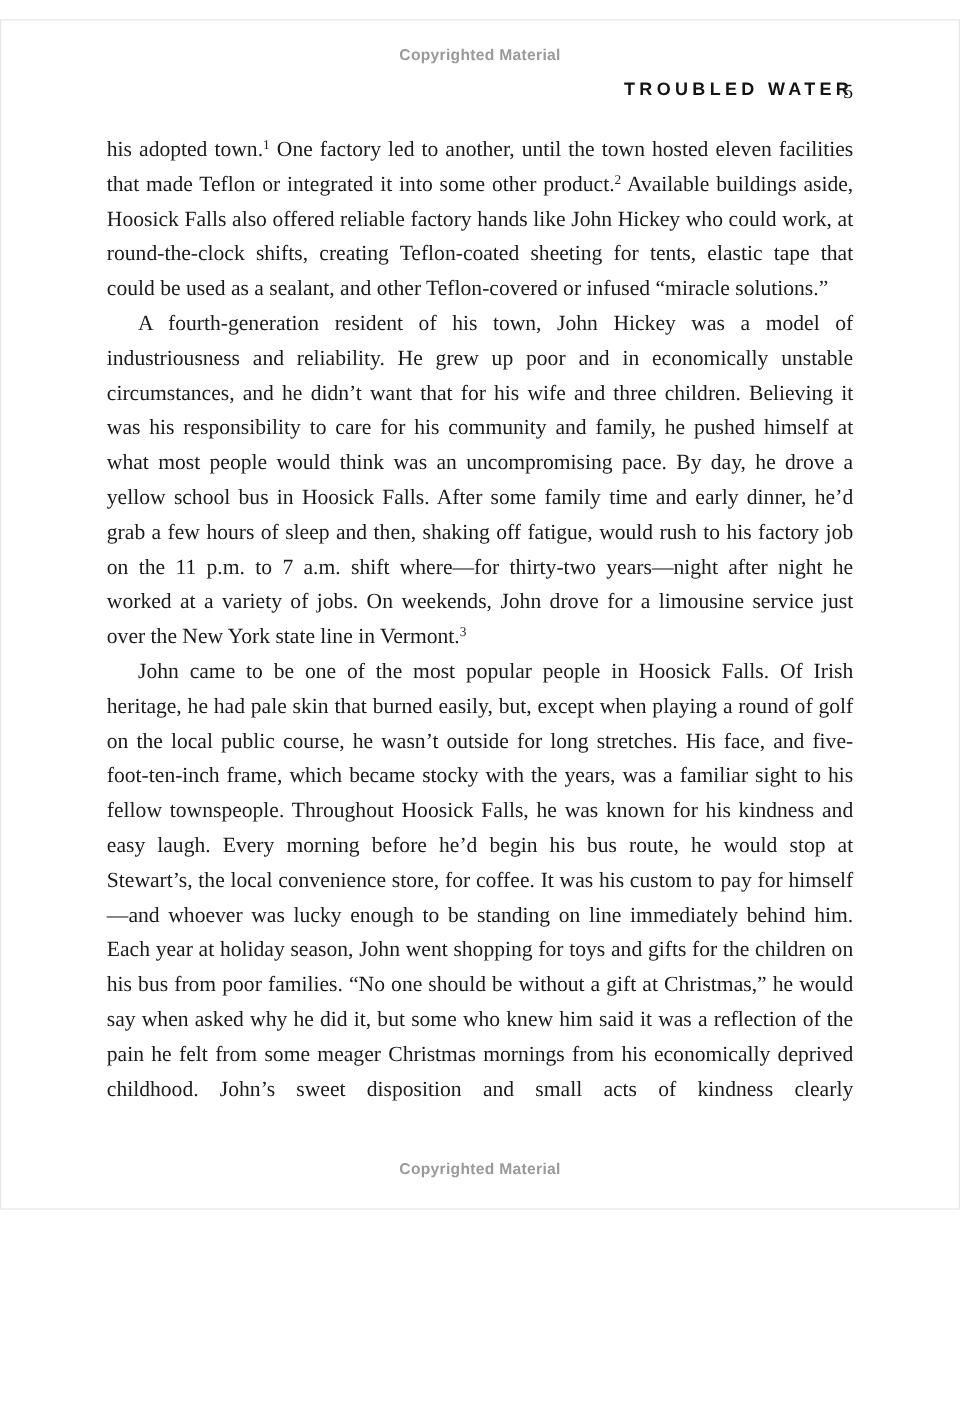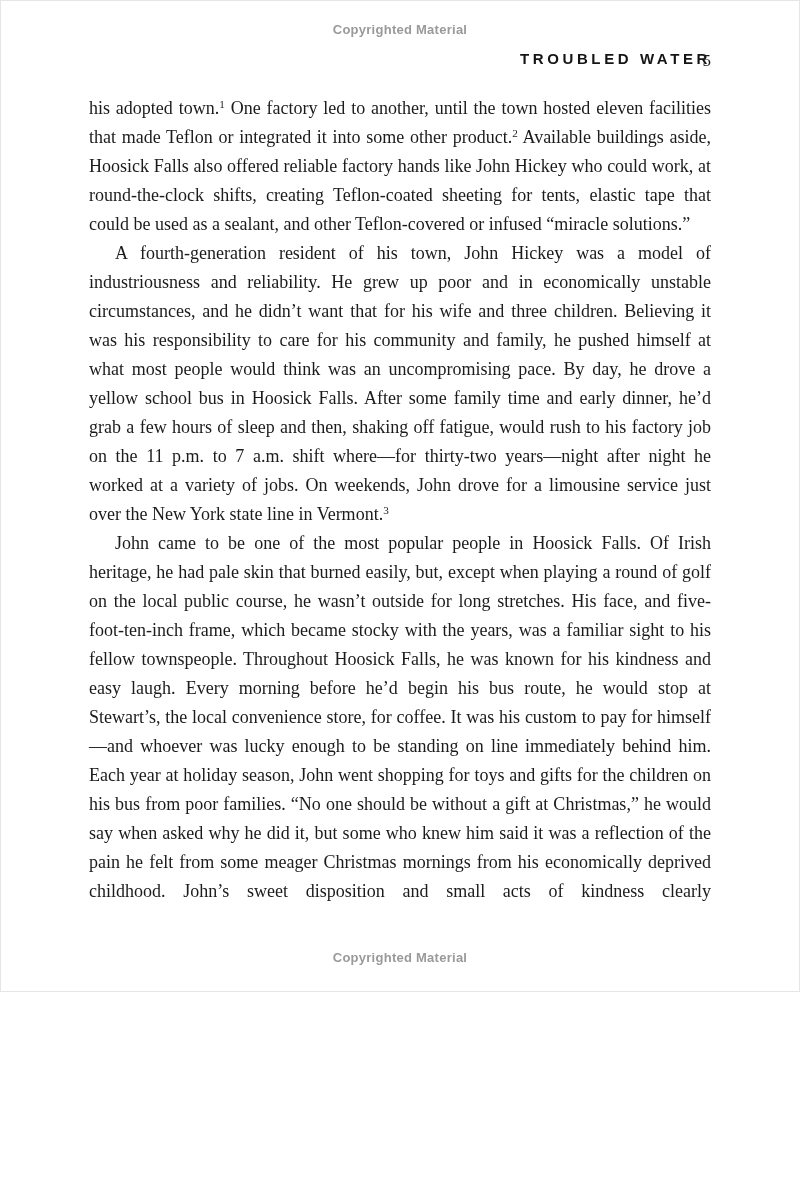--- a/index.html
+++ b/index.html
@@ -5,21 +5,21 @@
 <style>
   * { box-sizing: border-box; }
   html, body {
     margin: 0;
     padding: 0;
     background: #ffffff;
   }
   .page {
     width: 800px;
     height: 992px;
-    margin: 0 auto;
+    margin: 16px auto;
     background: #ffffff;
     position: relative;
     overflow: hidden;
     border: 1px solid #e6e6e6;
   }
   .copyright {
     font-family: "Liberation Sans", sans-serif;
     font-weight: 700;
     font-size: 13px;
     color: #9a9a9a;

